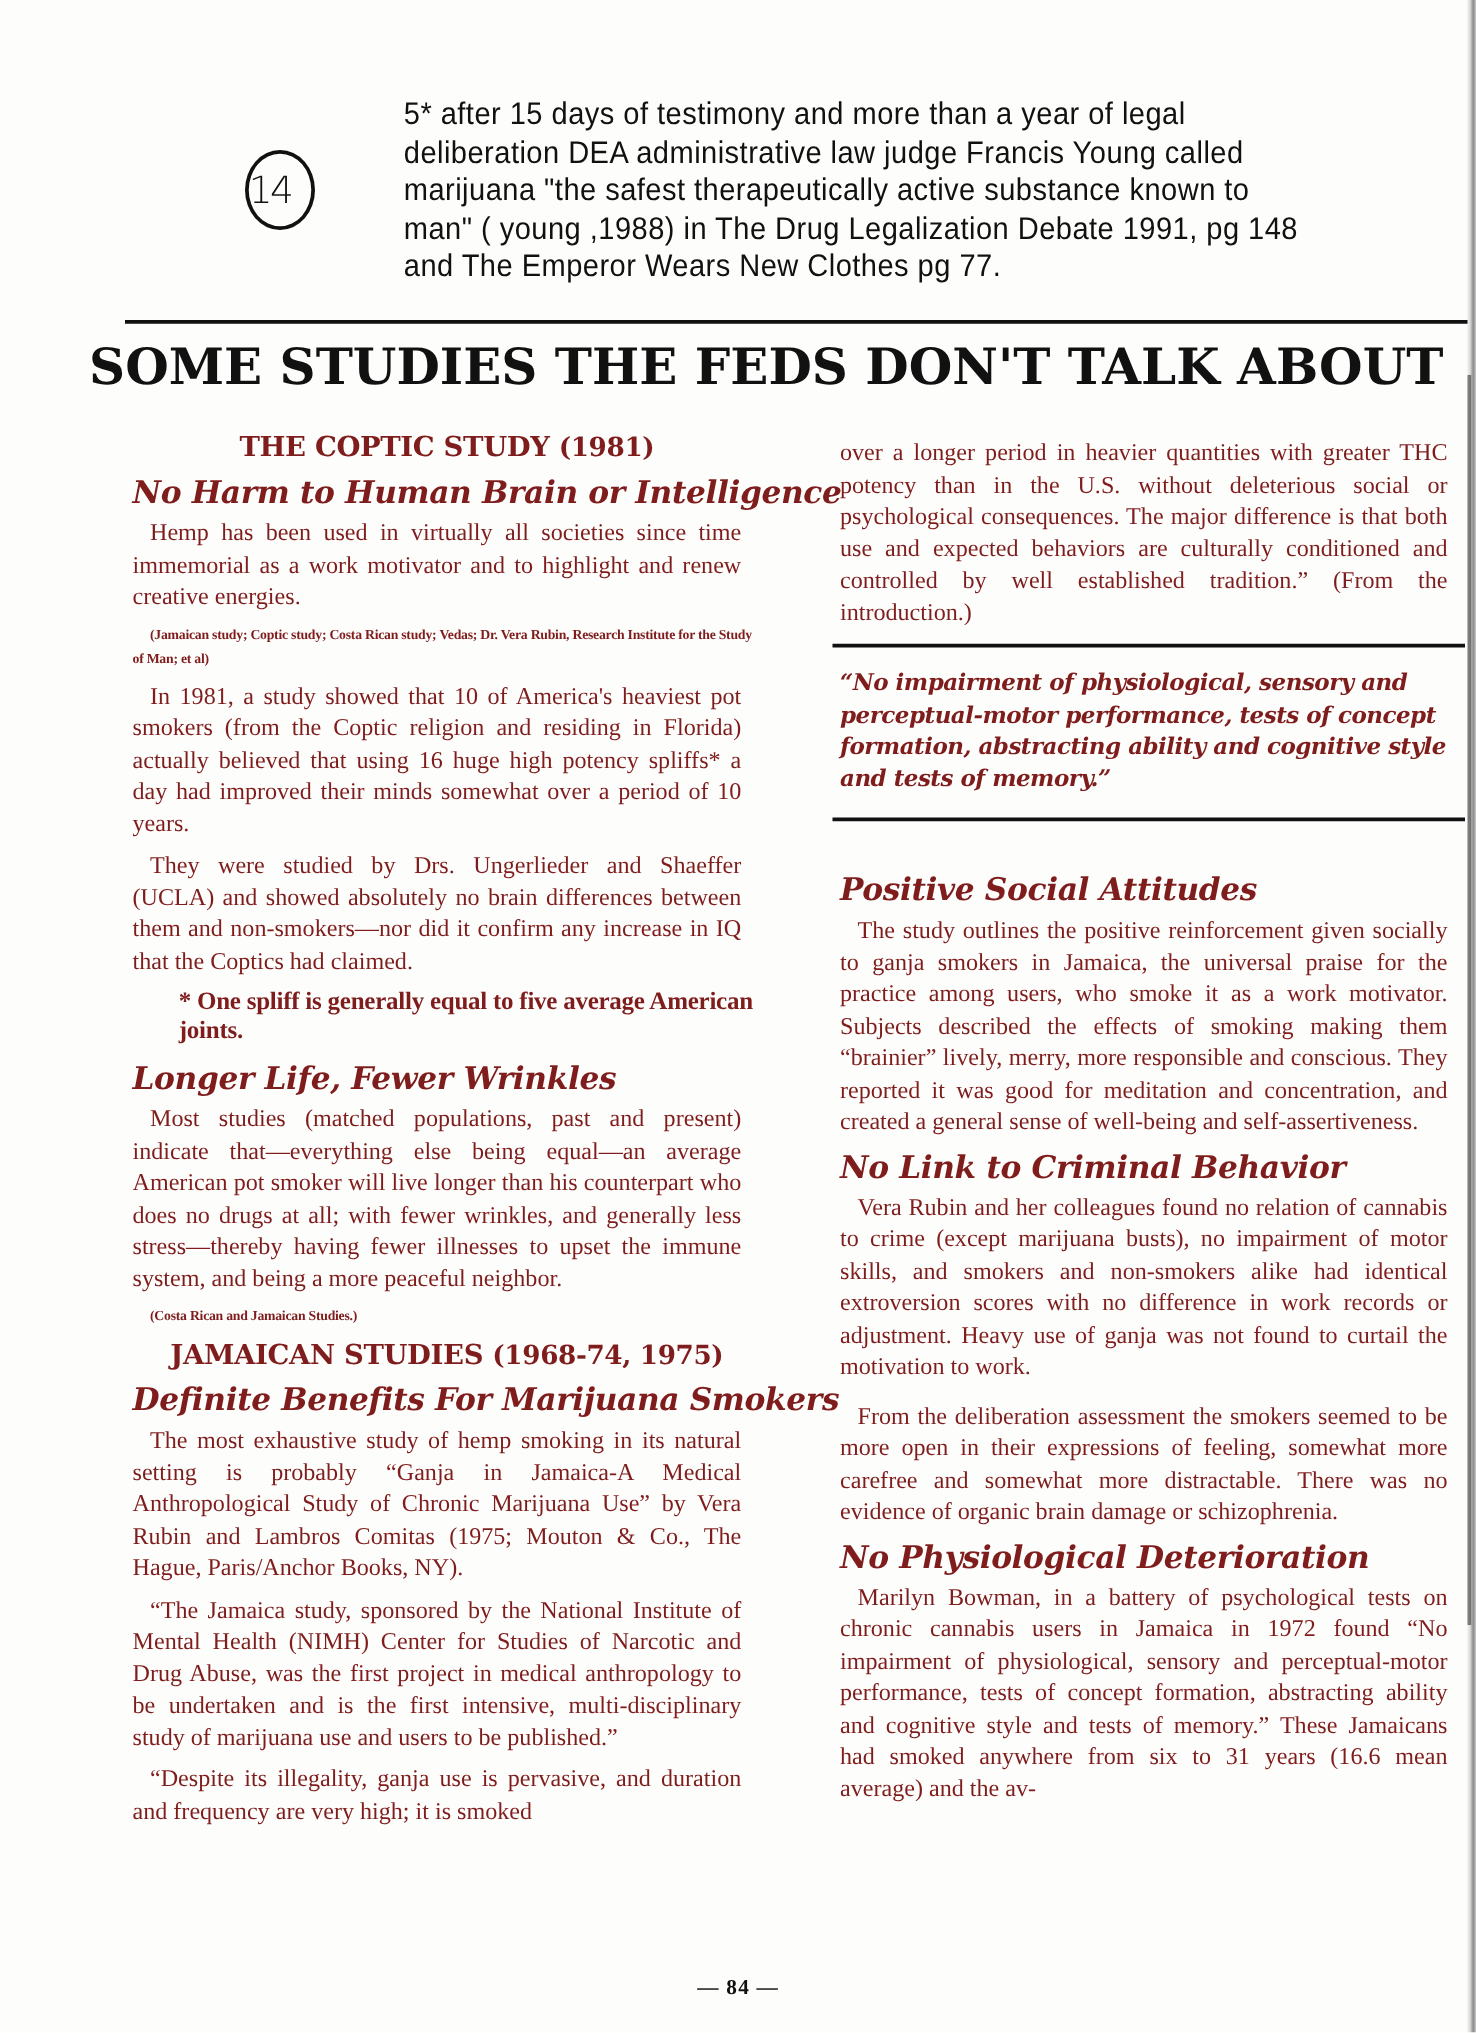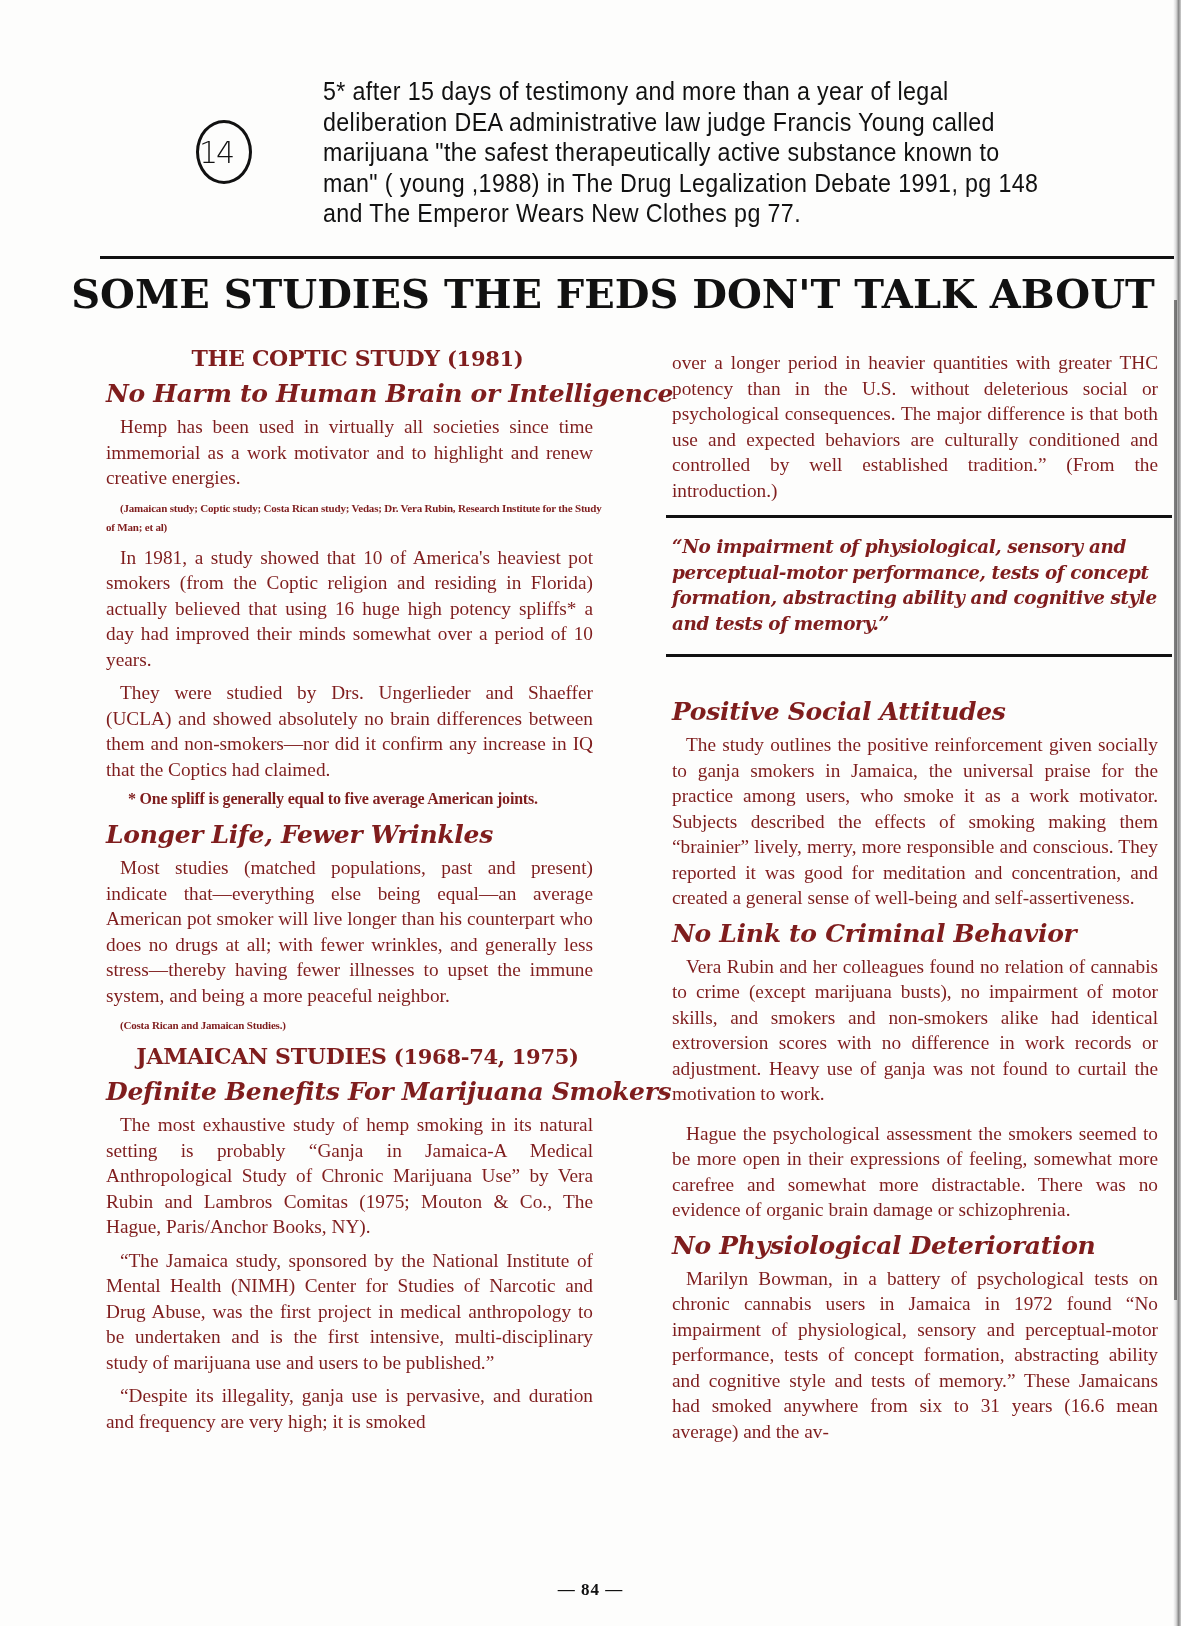--- a/index.html
+++ b/index.html
@@ -26,21 +26,21 @@
   .col-right { left: 672px; width: 502px; top: 350px; }
 
   .sec-title { font-family: "DejaVu Serif", serif; font-weight: bold; font-size: 22px; text-align: center;
     letter-spacing: -0.3px; margin: 0 0 8px 0; white-space: nowrap; }
   .sec-title .yr { font-size: 21px; }
   .subhead { font-family: "DejaVu Serif", serif; font-weight: bold; font-style: italic; font-size: 25px;
     margin: 2px 0 6px 0; letter-spacing: -0.3px; white-space: nowrap; }
   .para { font-size: 19.3px; line-height: 25.5px; text-align: justify; margin: 0 16px 8px 0; text-indent: 14px; }
   .para.noindent { text-indent: 0; }
   .cite { font-size: 11px; line-height: 19px; margin: 0 0 8px 0; text-indent: 14px; letter-spacing: -0.2px; font-weight: bold; }
-  .footnote { font-size: 16px; font-weight: bold; margin: 2px 0 12px 22px; letter-spacing: -0.2px; }
+  .footnote { font-size: 20px; font-weight: bold; margin: 2px 0 12px 37px; letter-spacing: -0.2px; }
 
   .pull-rule { height: 3px; background: #111; margin: 12px 0 16px -6px; width: 506px; }
   .pullquote { font-family: "DejaVu Serif", serif; font-weight: bold; font-style: italic; font-size: 18.4px;
     line-height: 25.5px; margin: 0 12px 18px 0; letter-spacing: -0.4px; }
 
   .page-number { position: absolute; left: 0; width: 1181px; top: 1580px; text-align: center;
     font-family: "Liberation Serif", serif; font-size: 17px; font-weight: bold; letter-spacing: 1px; }
 </style>
 </head>
 <body>
@@ -90,19 +90,19 @@
 
   <div class="col col-right">
     <p class="para noindent">over a longer period in heavier quantities with greater THC potency than in the U.S. without deleterious social or psychological consequences. The major difference is that both use and expected behaviors are culturally conditioned and controlled by well established tradition.” (From the introduction.)</p>
     <div class="pull-rule"></div>
     <div class="pullquote">“No impairment of physiological, sensory and perceptual-motor performance, tests of concept formation, abstracting ability and cognitive style and tests of memory.”</div>
     <div class="pull-rule" style="margin-bottom:40px;"></div>
     <div class="subhead">Positive Social Attitudes</div>
     <p class="para">The study outlines the positive reinforcement given socially to ganja smokers in Jamaica, the universal praise for the practice among users, who smoke it as a work motivator. Subjects described the effects of smoking making them “brainier” lively, merry, more responsible and conscious. They reported it was good for meditation and concentration, and created a general sense of well-being and self-assertiveness.</p>
     <div class="subhead">No Link to Criminal Behavior</div>
     <p class="para">Vera Rubin and her colleagues found no relation of cannabis to crime (except marijuana busts), no impairment of motor skills, and smokers and non-smokers alike had identical extroversion scores with no difference in work records or adjustment. Heavy use of ganja was not found to curtail the motivation to work.</p>
-    <p class="para" style="margin-top:14px;">Hague the psychological assessment the smokers seemed to be more open in their expressions of feeling, somewhat more carefree and somewhat more distractable. There was no evidence of organic brain damage or schizophrenia.</p>
+    <p class="para" style="margin-top:14px;">From the deliberation assessment the smokers seemed to be more open in their expressions of feeling, somewhat more carefree and somewhat more distractable. There was no evidence of organic brain damage or schizophrenia.</p>
     <div class="subhead">No Physiological Deterioration</div>
     <p class="para">Marilyn Bowman, in a battery of psychological tests on chronic cannabis users in Jamaica in 1972 found “No impairment of physiological, sensory and perceptual-motor performance, tests of concept formation, abstracting ability and cognitive style and tests of memory.” These Jamaicans had smoked anywhere from six to 31 years (16.6 mean average) and the av-</p>
   </div>
 
   <div class="page-number">— 84 —</div>
 </div>
 
 </body></html>

